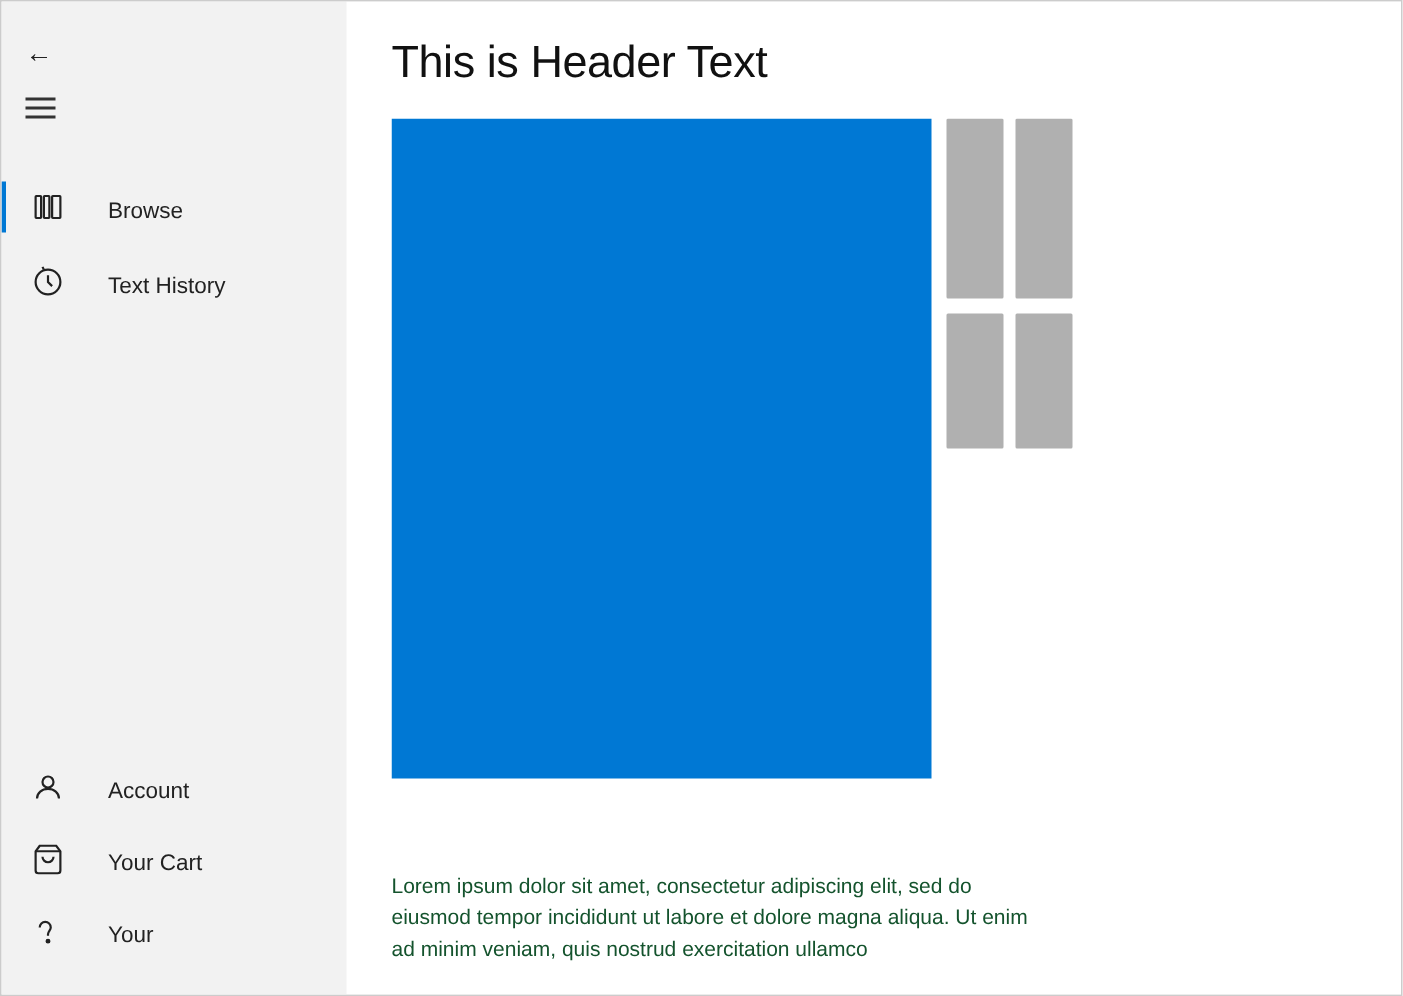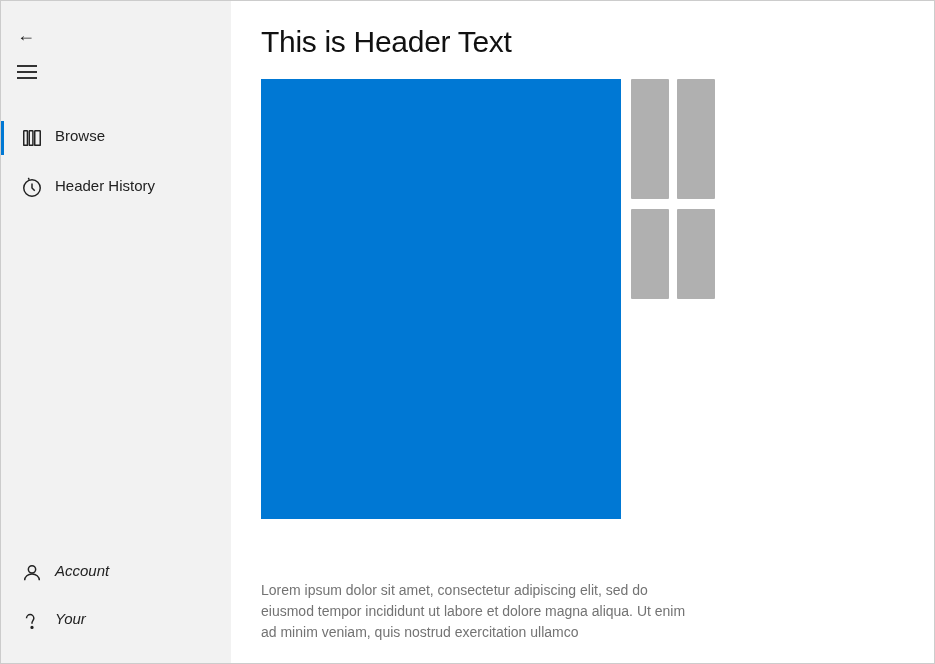--- a/index.html
+++ b/index.html
@@ -66,22 +66,22 @@
       background: #333;
     }
 
     .nav-section {
       flex: 1;
       padding: 0 0 10px 0;
     }
 
     .nav-item {
       display: flex;
-      align-items: flex-start;
-      gap: 12px;
+      align-items: flex-end;
+      gap: 29px;
       padding: 14px 20px;
       cursor: pointer;
       font-size: 15px;
       color: #222;
       position: relative;
     }
 
     .nav-item.active {
       background: transparent;
     }
@@ -106,21 +106,20 @@
     }
 
     .nav-label {
       font-size: 15px;
       color: #222;
     }
 
     .sidebar-bottom {
       border-top: none;
       padding: 10px 0 20px 0;
-      font-style: italic;
     }
 
     .sidebar-bottom .nav-item {
       padding: 13px 20px;
     }
 
     
     .main-content {
       flex: 1;
       background: #fff;
@@ -185,21 +184,21 @@
       height: 90px;
     }
 
     .thumb-short-2 {
       width: 38px;
       height: 90px;
     }
 
     .description-text {
       font-size: 14px;
-      color: #737373;
+      color: #14532d;
       line-height: 1.5;
       margin-top: 14px;
       max-width: 440px;
     }
 
     
     svg {
       width: 100%;
       height: 100%;
     }
@@ -234,36 +233,46 @@
 
 
     <div class="nav-item">
       <div class="nav-icon">
         <svg viewBox="0 0 24 24" fill="none" stroke="#222" stroke-width="1.6">
           <circle cx="12" cy="12" r="9"></circle>
           <path d="M12 7v5l3 3"></path>
           <line x1="9" y1="3" x2="8" y2="1"></line>
         </svg>
       </div>
-      <span class="nav-label">Header History</span>
+      <span class="nav-label">Text History</span>
     </div>
   </div>
 
   <div class="sidebar-bottom">
 
     <div class="nav-item">
       <div class="nav-icon">
         <svg viewBox="0 0 24 24" fill="none" stroke="#222" stroke-width="1.6">
           <circle cx="12" cy="8" r="4"></circle>
           <path d="M4 20c0-4 3.6-7 8-7s8 3 8 7"></path>
         </svg>
       </div>
       <span class="nav-label">Account</span>
     </div>
 
+    <div class="nav-item">
+      <div class="nav-icon">
+        <svg viewBox="0 0 24 24" fill="none" stroke="#222" stroke-width="1.6">
+          <path d="M6 2L3 6v14a2 2 0 002 2h14a2 2 0 002-2V6l-3-4z"></path>
+          <line x1="3" y1="6" x2="21" y2="6"></line>
+          <path d="M16 10a4 4 0 01-8 0"></path>
+        </svg>
+      </div>
+      <span class="nav-label">Your Cart</span>
+    </div>
 
     <div class="nav-item">
       <div class="nav-icon">
         <svg viewBox="0 0 24 24" fill="none" stroke="#222" stroke-width="1.6">
           <circle cx="12" cy="19" r="1" fill="#222"></circle>
           <path d="M12 15v-1c0-2 2-3 2-5a4 4 0 10-8 0"></path>
         </svg>
       </div>
       <span class="nav-label">Your</span>
     </div>

